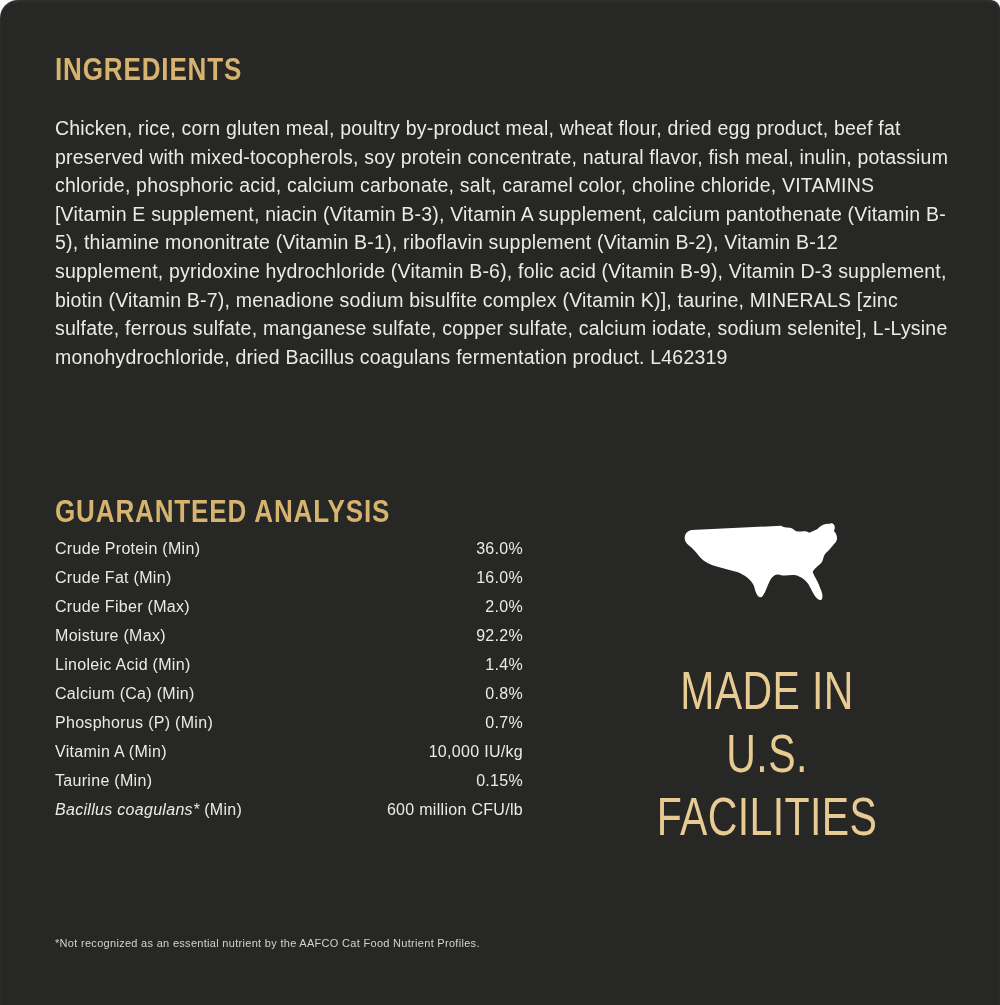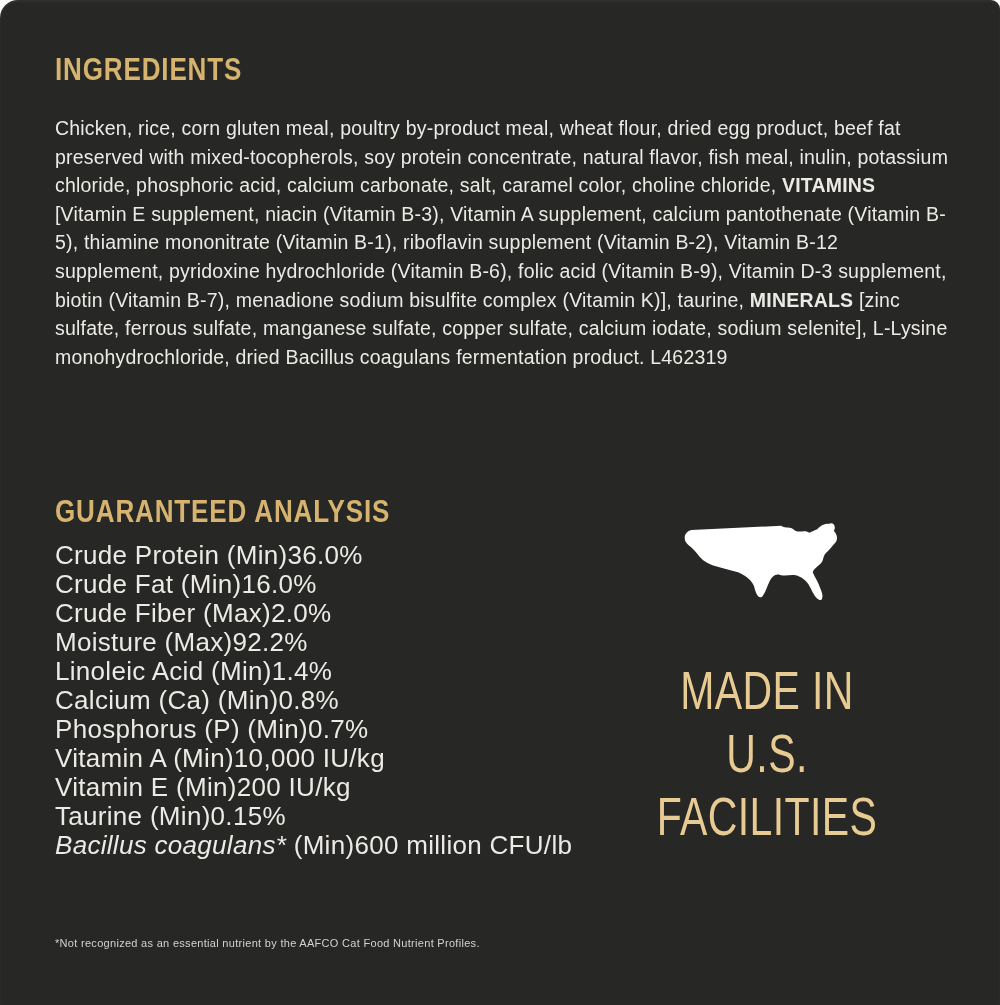--- a/index.html
+++ b/index.html
@@ -40,33 +40,34 @@
   .ingredients-text{
     position:absolute;
     left:55px;
     top:114px;
     width:895px;
     color:var(--body-text);
     font-size:19.5px;
     line-height:28.6px;
     letter-spacing:0.2px;
   }
-  .ingredients-text b{font-weight:700;}
+  .ingredients-text b{font-weight:400;}
   .ga-table{
     position:absolute;
     left:55px;
     top:540px;
     width:468px;
   }
   .ga-row{
     display:flex;
+    justify-content:space-between;
     align-items:baseline;
     height:29px;
     color:var(--body-text);
-    font-size:26px;
+    font-size:16px;
     letter-spacing:0.3px;
     white-space:nowrap;
   }
   .ga-label i{font-style:italic;}
   .ga-value{text-align:right;}
   .made-in-badge{
     position:absolute;
     left:617px;
     top:521px;
     width:300px;
@@ -138,24 +139,20 @@
     </div>
     <div class="ga-row">
       <span class="ga-label"><i></i><span>Phosphorus (P) (Min)</span></span>
       <span class="ga-value">0.7%</span>
     </div>
     <div class="ga-row">
       <span class="ga-label"><i></i><span>Vitamin A (Min)</span></span>
       <span class="ga-value">10,000 IU/kg</span>
     </div>
     <div class="ga-row">
-      <span class="ga-label"><i></i><span>Vitamin E (Min)</span></span>
-      <span class="ga-value">200 IU/kg</span>
-    </div>
-    <div class="ga-row">
       <span class="ga-label"><i></i><span>Taurine (Min)</span></span>
       <span class="ga-value">0.15%</span>
     </div>
     <div class="ga-row">
       <span class="ga-label"><i>Bacillus coagulans*</i><span> (Min)</span></span>
       <span class="ga-value">600 million CFU/lb</span>
     </div>
   </div>
 
   <div class="made-in-badge">

